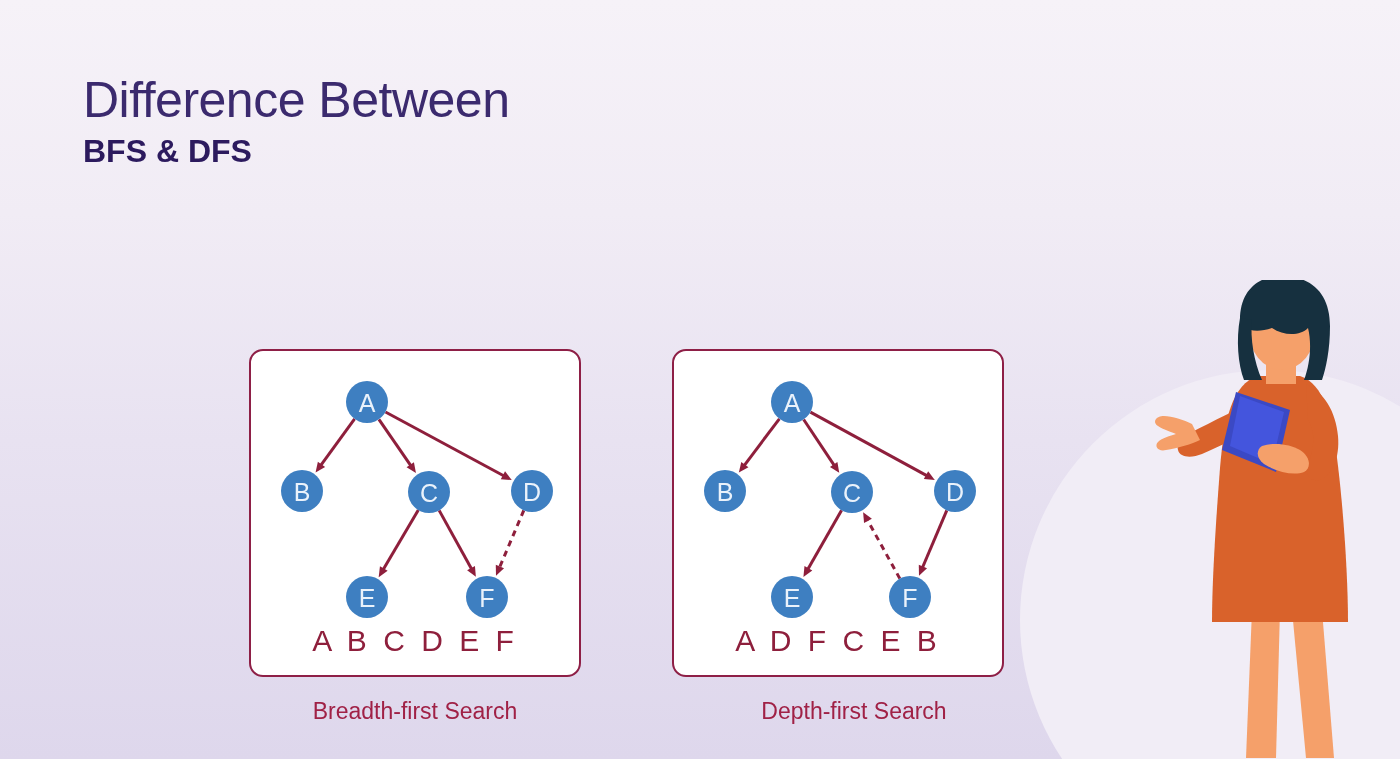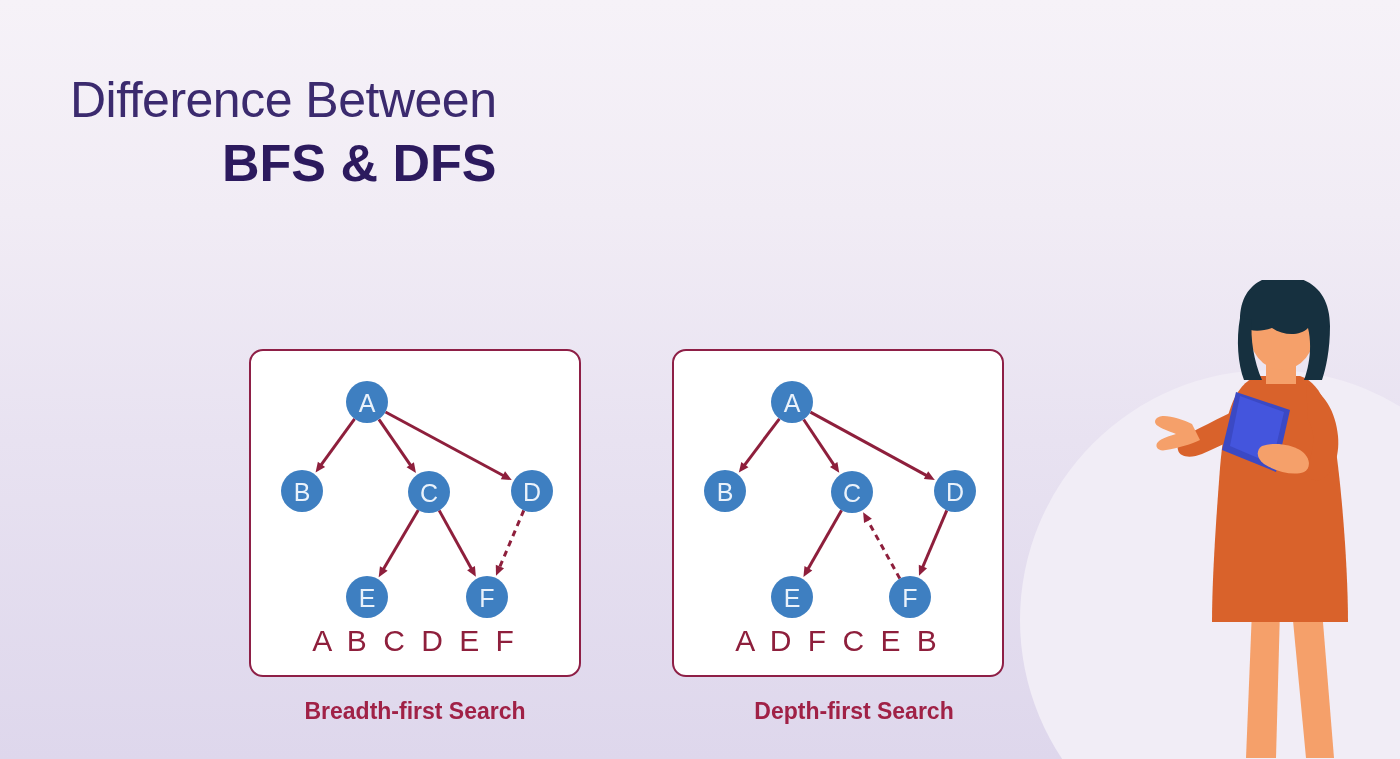--- a/index.html
+++ b/index.html
@@ -18,31 +18,31 @@
   
   #circle-backdrop {
     position: absolute;
     left: 1020px; top: 370px;
     width: 500px; height: 500px;
     border-radius: 50%;
     background: #f1edf6;
   }
 
   
-  #heading { position: absolute; left: 70px; top: 72px; text-align: right; }
+  #heading { position: absolute; left: 83px; top: 72px; }
   #title-line1 {
     font-size: 50px;
     font-weight: 400;
     color: #3b2a6e;
     letter-spacing: -0.5px;
     line-height: 1.12;
     white-space: nowrap;
   }
   #title-line2 {
-    font-size: 52px;
+    font-size: 32px;
     font-weight: 700;
     color: #2c1a5e;
     letter-spacing: 0px;
     line-height: 1.12;
     margin-top: 6px;
     white-space: nowrap;
   }
 
   
   .panel {
@@ -82,21 +82,21 @@
     letter-spacing: 4px;
     text-anchor: middle;
   }
 
   
   .caption {
     position: absolute;
     width: 332px;
     text-align: center;
     font-size: 23px;
-    font-weight: 700;
+    font-weight: 400;
     color: #a02146;
     white-space: nowrap;
   }
   #caption-bfs { left: 249px; top: 698px; }
   #caption-dfs { left: 688px; top: 698px; }
 
   
   #illustration { position: absolute; left: 1100px; top: 280px; width: 300px; height: 479px; }
 </style>
 </head>

